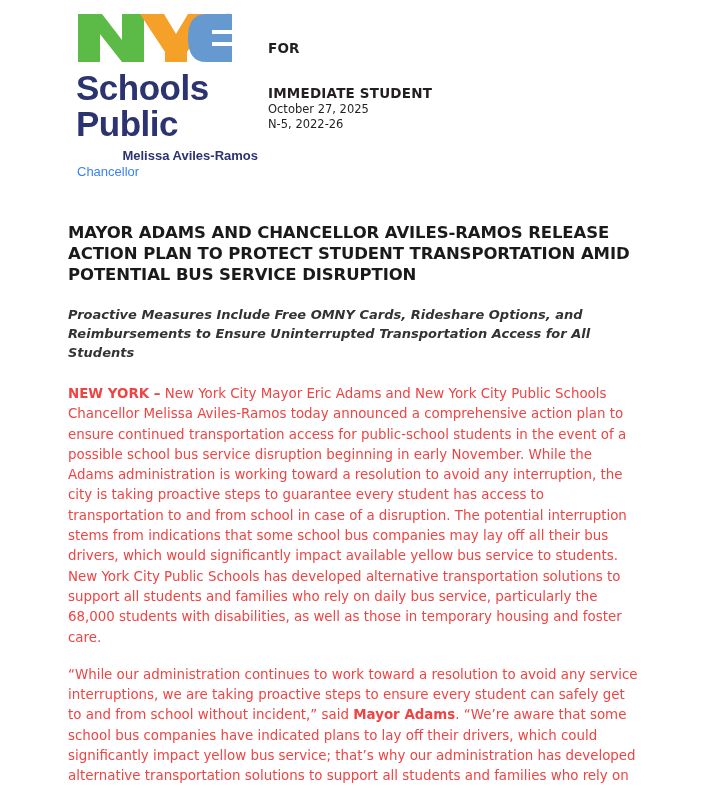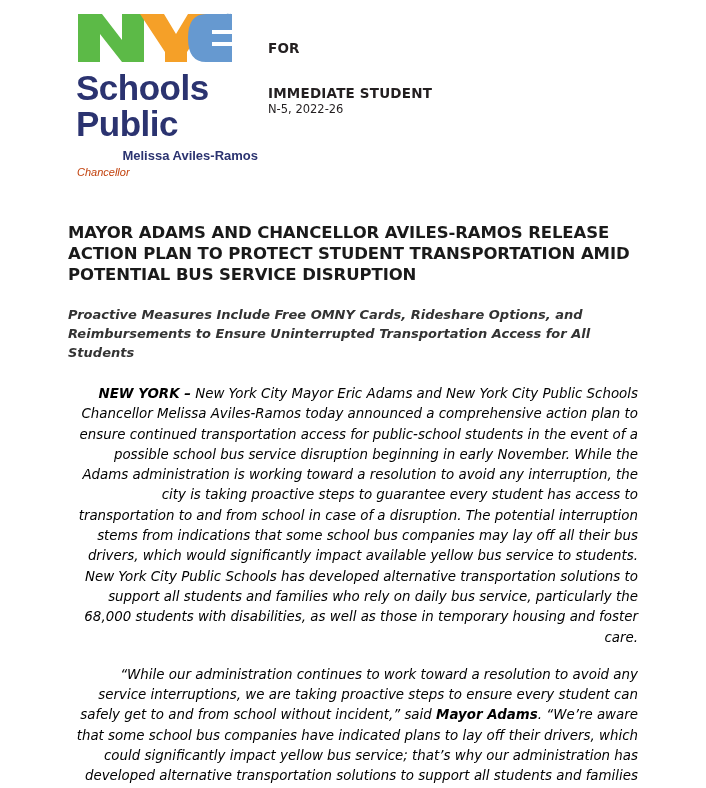--- a/index.html
+++ b/index.html
@@ -58,25 +58,24 @@
     font-size: 13px;
     line-height: 16px;
     color: #2b3370;
     margin-top: 6px;
     margin-left: 9px;
     text-align: right;
   }
   .logo-chancellor-title {
     font-family: "Liberation Sans", sans-serif;
     font-weight: normal;
-    font-size: 11px;
+    font-size: 13px;
     line-height: 16px;
-    color: #c2410c;
+    color: #3b82f6;
     margin-left: 9px;
-    font-style: italic;
   }
 
   .release-info {
     margin-left: 10px;
     padding-top: 4px;
     flex: 1 1 auto;
   }
   .release-line1,
   .release-line2 {
     font-family: "DejaVu Sans", sans-serif;
@@ -120,24 +119,23 @@
 
   
   .body-copy {
     margin: 0 68px;
     margin-top: 22px;
   }
   .para {
     font-family: "DejaVu Sans", sans-serif;
     font-size: 13.4px;
     line-height: 20.3px;
-    color: #000000;
+    color: #ef4444;
     margin: 0 0 17px 0;
-    text-align: right;
-    font-style: italic;
+    text-align: left;
   }
   .para b { font-weight: bold; }
 </style>
 </head>
 <body>
 
 <div class="page">
 
   <div class="masthead">
 
@@ -158,20 +156,21 @@
         <div class="logo-word">Schools</div>
         <div class="logo-word">Public</div>
       </div>
       <div class="logo-chancellor-name">Melissa Aviles-Ramos</div>
       <div class="logo-chancellor-title">Chancellor</div>
     </div>
 
     <div class="release-info">
       <div class="release-line1">FOR</div>
       <div class="release-line2">IMMEDIATE STUDENT</div>
+      <div class="release-date">October 27, 2025</div>
       <div class="release-number">N-5, 2022-26</div>
     </div>
 
   </div>
 
   <h1 class="headline">MAYOR ADAMS AND CHANCELLOR AVILES-RAMOS RELEASE ACTION PLAN TO PROTECT STUDENT TRANSPORTATION AMID POTENTIAL BUS SERVICE DISRUPTION</h1>
 
   <div class="subhead">Proactive Measures Include Free OMNY Cards, Rideshare Options, and Reimbursements to Ensure Uninterrupted Transportation Access for All Students</div>
 
   <div class="body-copy">

